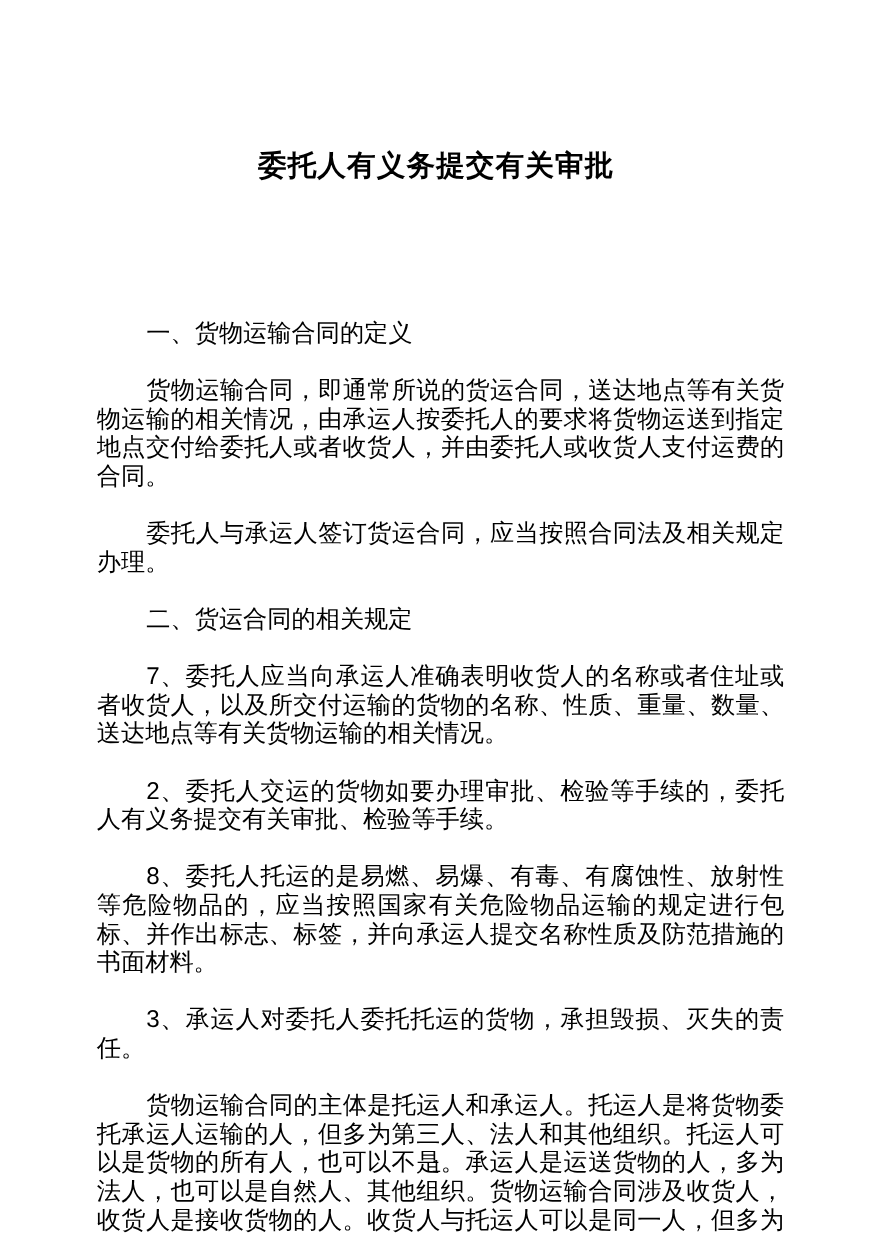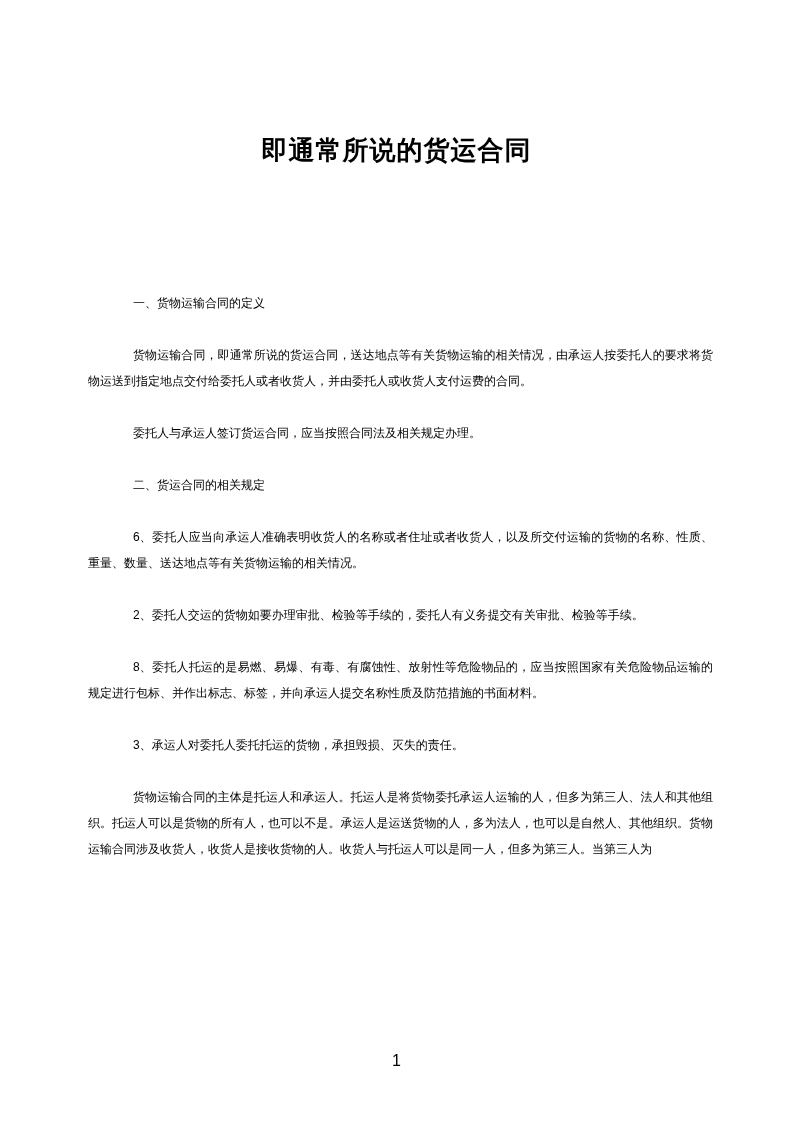--- a/index.html
+++ b/index.html
@@ -24,48 +24,48 @@
     font-size: 26px;
     font-weight: bold;
     text-align: center;
     letter-spacing: 1px;
   }
   .content {
     margin: 122px 80px 0 88px; 
   }
   .content p {
     margin: 0 0 26px 0;
-    font-size: 12px;
+    font-size: 22px;
     line-height: 26px;
     text-align: justify;
     text-indent: 45px; 
   }
   .page-number {
     position: absolute;
     top: 1048px;
     left: 0;
     width: 100%;
     text-align: center;
     font-size: 16px;
     line-height: 26px;
   }
 </style>
 </head>
 <body>
 
 <div class="page">
 
-  <h1 class="doc-title">即通常所说的货运合同</h1>
+  <h1 class="doc-title">委托人有义务提交有关审批</h1>
 
   <div class="content">
     <p>一、货物运输合同的定义</p>
     <p>货物运输合同，即通常所说的货运合同，送达地点等有关货物运输的相关情况，由承运人按委托人的要求将货物运送到指定地点交付给委托人或者收货人，并由委托人或收货人支付运费的合同。</p>
     <p>委托人与承运人签订货运合同，应当按照合同法及相关规定办理。</p>
     <p>二、货运合同的相关规定</p>
-    <p>6、委托人应当向承运人准确表明收货人的名称或者住址或者收货人，以及所交付运输的货物的名称、性质、重量、数量、送达地点等有关货物运输的相关情况。</p>
+    <p>7、委托人应当向承运人准确表明收货人的名称或者住址或者收货人，以及所交付运输的货物的名称、性质、重量、数量、送达地点等有关货物运输的相关情况。</p>
     <p>2、委托人交运的货物如要办理审批、检验等手续的，委托人有义务提交有关审批、检验等手续。</p>
     <p>8、委托人托运的是易燃、易爆、有毒、有腐蚀性、放射性等危险物品的，应当按照国家有关危险物品运输的规定进行包标、并作出标志、标签，并向承运人提交名称性质及防范措施的书面材料。</p>
     <p>3、承运人对委托人委托托运的货物，承担毁损、灭失的责任。</p>
     <p>货物运输合同的主体是托运人和承运人。托运人是将货物委托承运人运输的人，但多为第三人、法人和其他组织。托运人可以是货物的所有人，也可以不是。承运人是运送货物的人，多为法人，也可以是自然人、其他组织。货物运输合同涉及收货人，收货人是接收货物的人。收货人与托运人可以是同一人，但多为第三人。当第三人为</p>
   </div>
 
   <div class="page-number">1</div>
 
 </div>
 

